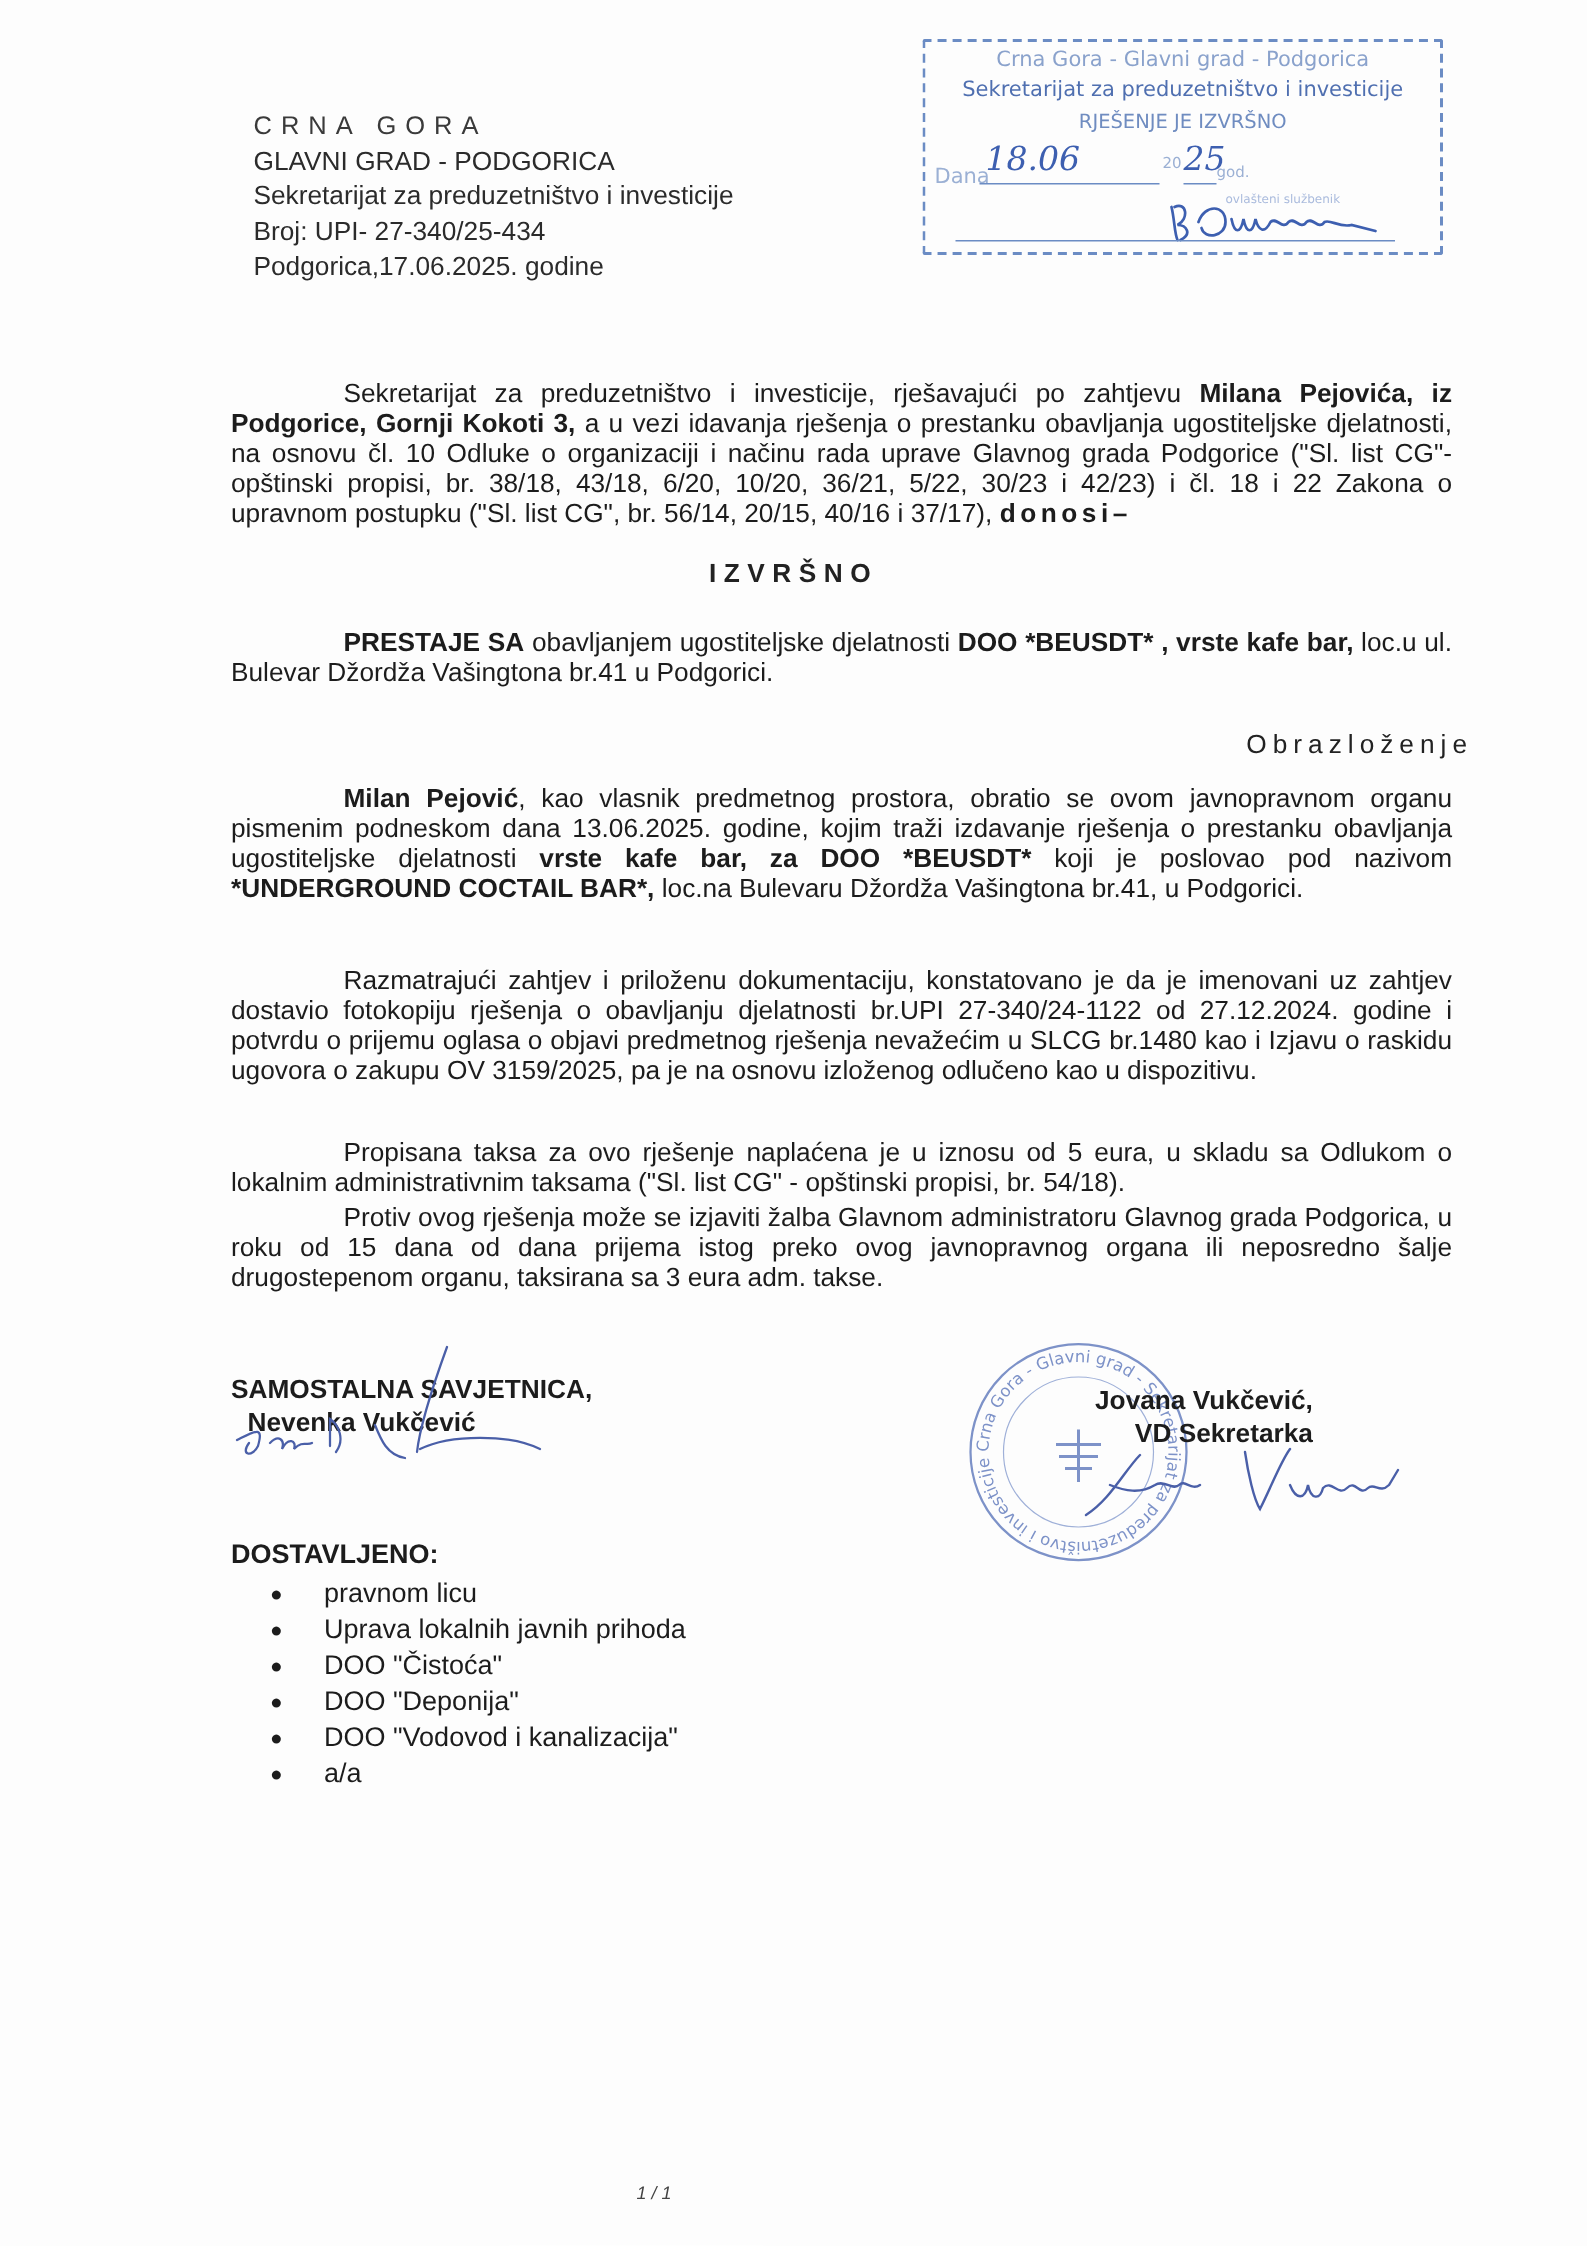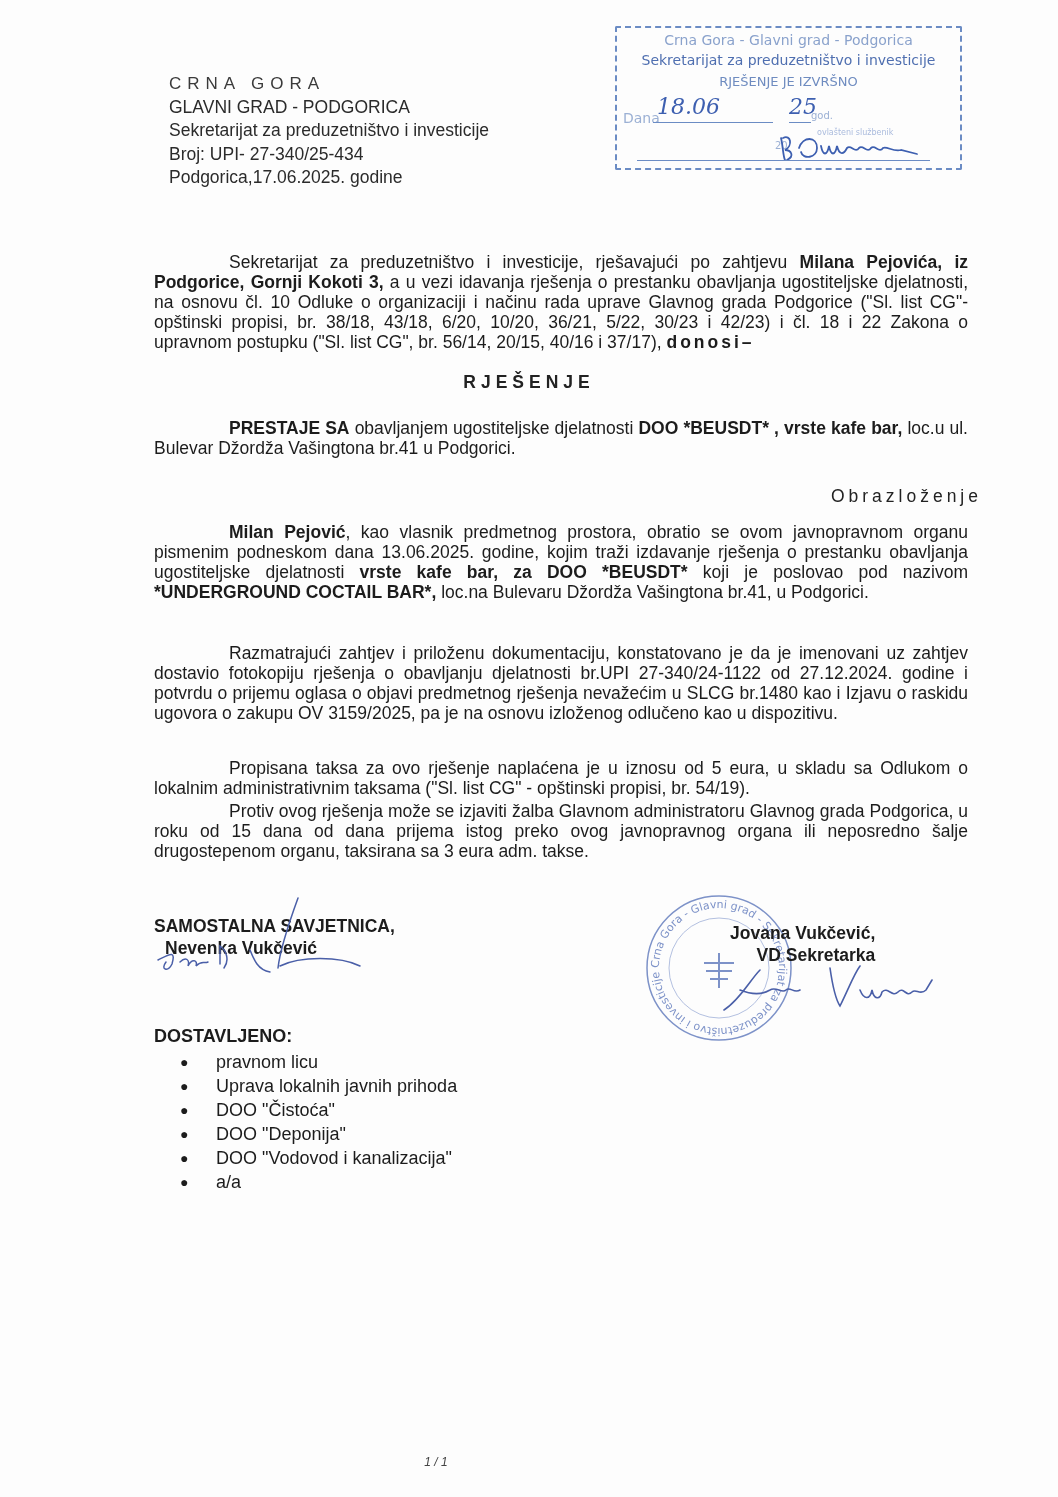--- a/index.html
+++ b/index.html
@@ -14,21 +14,21 @@
 
   
   .stamp { position: absolute; left: 615px; top: 26px; width: 343px; height: 140px;
            border: 2px dashed #6b8cc4; border-radius: 2px; color: #5878b8;
            font-family: "DejaVu Sans", sans-serif; }
   .stamp .l1 { position: absolute; left: 0; right: 0; top: 4px; text-align: center; font-size: 14px; color: #8aa2cc; }
   .stamp .l2 { position: absolute; left: 0; right: 0; top: 24px; text-align: center; font-size: 14px; color: #4f6fb0; }
   .stamp .l3 { position: absolute; left: 0; right: 0; top: 46px; text-align: center; font-size: 13px; color: #6f8cc0; }
   .stamp .dana { position: absolute; left: 6px; top: 82px; font-size: 14px; color: #9bb0d4; }
   .stamp .line1 { position: absolute; left: 36px; top: 94px; width: 120px; border-bottom: 1px solid #6b8cc4; }
-  .stamp .yr20 { position: absolute; left: 158px; top: 76px; font-size: 10px; color: #9bb0d4; margin-top: 36px; }
+  .stamp .yr20 { position: absolute; left: 158px; top: 76px; font-size: 10px; color: #9bb0d4; }
   .stamp .line2 { position: absolute; left: 172px; top: 94px; width: 22px; border-bottom: 1px solid #6b8cc4; }
   .stamp .god { position: absolute; left: 194px; top: 82px; font-size: 10px; color: #9bb0d4; }
   .stamp .hw-date { position: absolute; left: 40px; top: 66px; font-family: "DejaVu Serif", serif; font-style: italic; font-size: 22px; color: #3d5fb0; }
   .stamp .hw-year { position: absolute; left: 172px; top: 66px; font-family: "DejaVu Serif", serif; font-style: italic; font-size: 22px; color: #3d5fb0; }
   .stamp .officer { position: absolute; left: 200px; top: 100px; font-size: 8px; color: #aabbdd; }
   .stamp .sig { position: absolute; left: 160px; top: 98px; width: 150px; height: 40px; }
   .stamp .sigline { position: absolute; left: 20px; right: 30px; top: 132px; border-bottom: 1px solid #6b8cc4; }
 
   
   .body { position: absolute; left: 154px; width: 814px; font-size: 17.5px; line-height: 20px;
@@ -98,42 +98,42 @@
     </svg>
     <span class="sigline"></span>
   </div>
 
   <div class="body p1">
     <p class="indent">
       <span>Sekretarijat za preduzetništvo i investicije, rješavajući po zahtjevu </span><span class="b">Milana Pejovića, iz Podgorice, Gornji Kokoti 3,</span><span> a u vezi idavanja rješenja o prestanku obavljanja  ugostiteljske djelatnosti, na osnovu čl. 10 Odluke o organizaciji i načinu rada uprave Glavnog grada Podgorice ("Sl. list CG"-opštinski propisi, br. 38/18, 43/18, 6/20, 10/20, 36/21, 5/22, 30/23 i 42/23) i čl. 18 i 22 Zakona o upravnom postupku ("Sl. list CG", br. 56/14, 20/15, 40/16 i 37/17), </span><span class="spaced">donosi–</span>
     </p>
   </div>
 
-  <div class="title1">RJEŠENJE</div>
+  <div class="title1">IZVRŠNO</div>
 
   <div class="body p2">
     <p class="indent">
       <span class="b">PRESTAJE SA</span><span> obavljanjem ugostiteljske djelatnosti </span><span class="b">DOO *BEUSDT* , vrste kafe bar,</span><span> loc.u ul. Bulevar Džordža Vašingtona br.41 u Podgorici.</span>
     </p>
   </div>
 
   <div class="title2">Obrazloženje</div>
 
   <div class="body p3">
     <p class="indent">
       <span class="b">Milan Pejović</span><span>, kao vlasnik predmetnog prostora, obratio se ovom javnopravnom organu pismenim podneskom dana 13.06.2025. godine, kojim traži izdavanje rješenja o prestanku obavljanja ugostiteljske djelatnosti </span><span class="b">vrste kafe bar, za DOO *BEUSDT*</span><span> koji je poslovao pod nazivom </span><span class="b">*UNDERGROUND COCTAIL BAR*,</span><span> loc.na Bulevaru Džordža Vašingtona br.41, u Podgorici.</span>
     </p>
   </div>
 
   <div class="body p4">
     <p class="indent">Razmatrajući zahtjev i priloženu dokumentaciju, konstatovano je da je imenovani uz zahtjev dostavio fotokopiju rješenja o obavljanju djelatnosti br.UPI 27-340/24-1122 od 27.12.2024. godine i potvrdu o prijemu oglasa o objavi predmetnog rješenja nevažećim u SLCG br.1480  kao i Izjavu o raskidu ugovora o zakupu OV 3159/2025, pa je na osnovu izloženog odlučeno kao u dispozitivu.</p>
   </div>
 
   <div class="body p5">
-    <p class="indent">Propisana taksa za ovo rješenje naplaćena je u iznosu od 5 eura, u skladu sa Odlukom o lokalnim administrativnim taksama ("Sl. list CG" - opštinski propisi, br. 54/19).</p>
+    <p class="indent">Propisana taksa za ovo rješenje naplaćena je u iznosu od 5 eura, u skladu sa Odlukom o lokalnim administrativnim taksama ("Sl. list CG" - opštinski propisi, br. 54/18).</p>
   </div>
 
   <div class="body p6">
     <p class="indent">Protiv ovog rješenja može se izjaviti žalba Glavnom  administratoru Glavnog  grada Podgorica, u roku od 15 dana od dana prijema istog preko ovog javnopravnog organa ili neposredno  šalje drugostepenom organu, taksirana sa 3 eura  adm. takse.</p>
   </div>
 
   <div class="sig-left">
     <div>SAMOSTALNA SAVJETNICA,</div>
     <div class="name">Nevenka Vukčević</div>
   </div>

